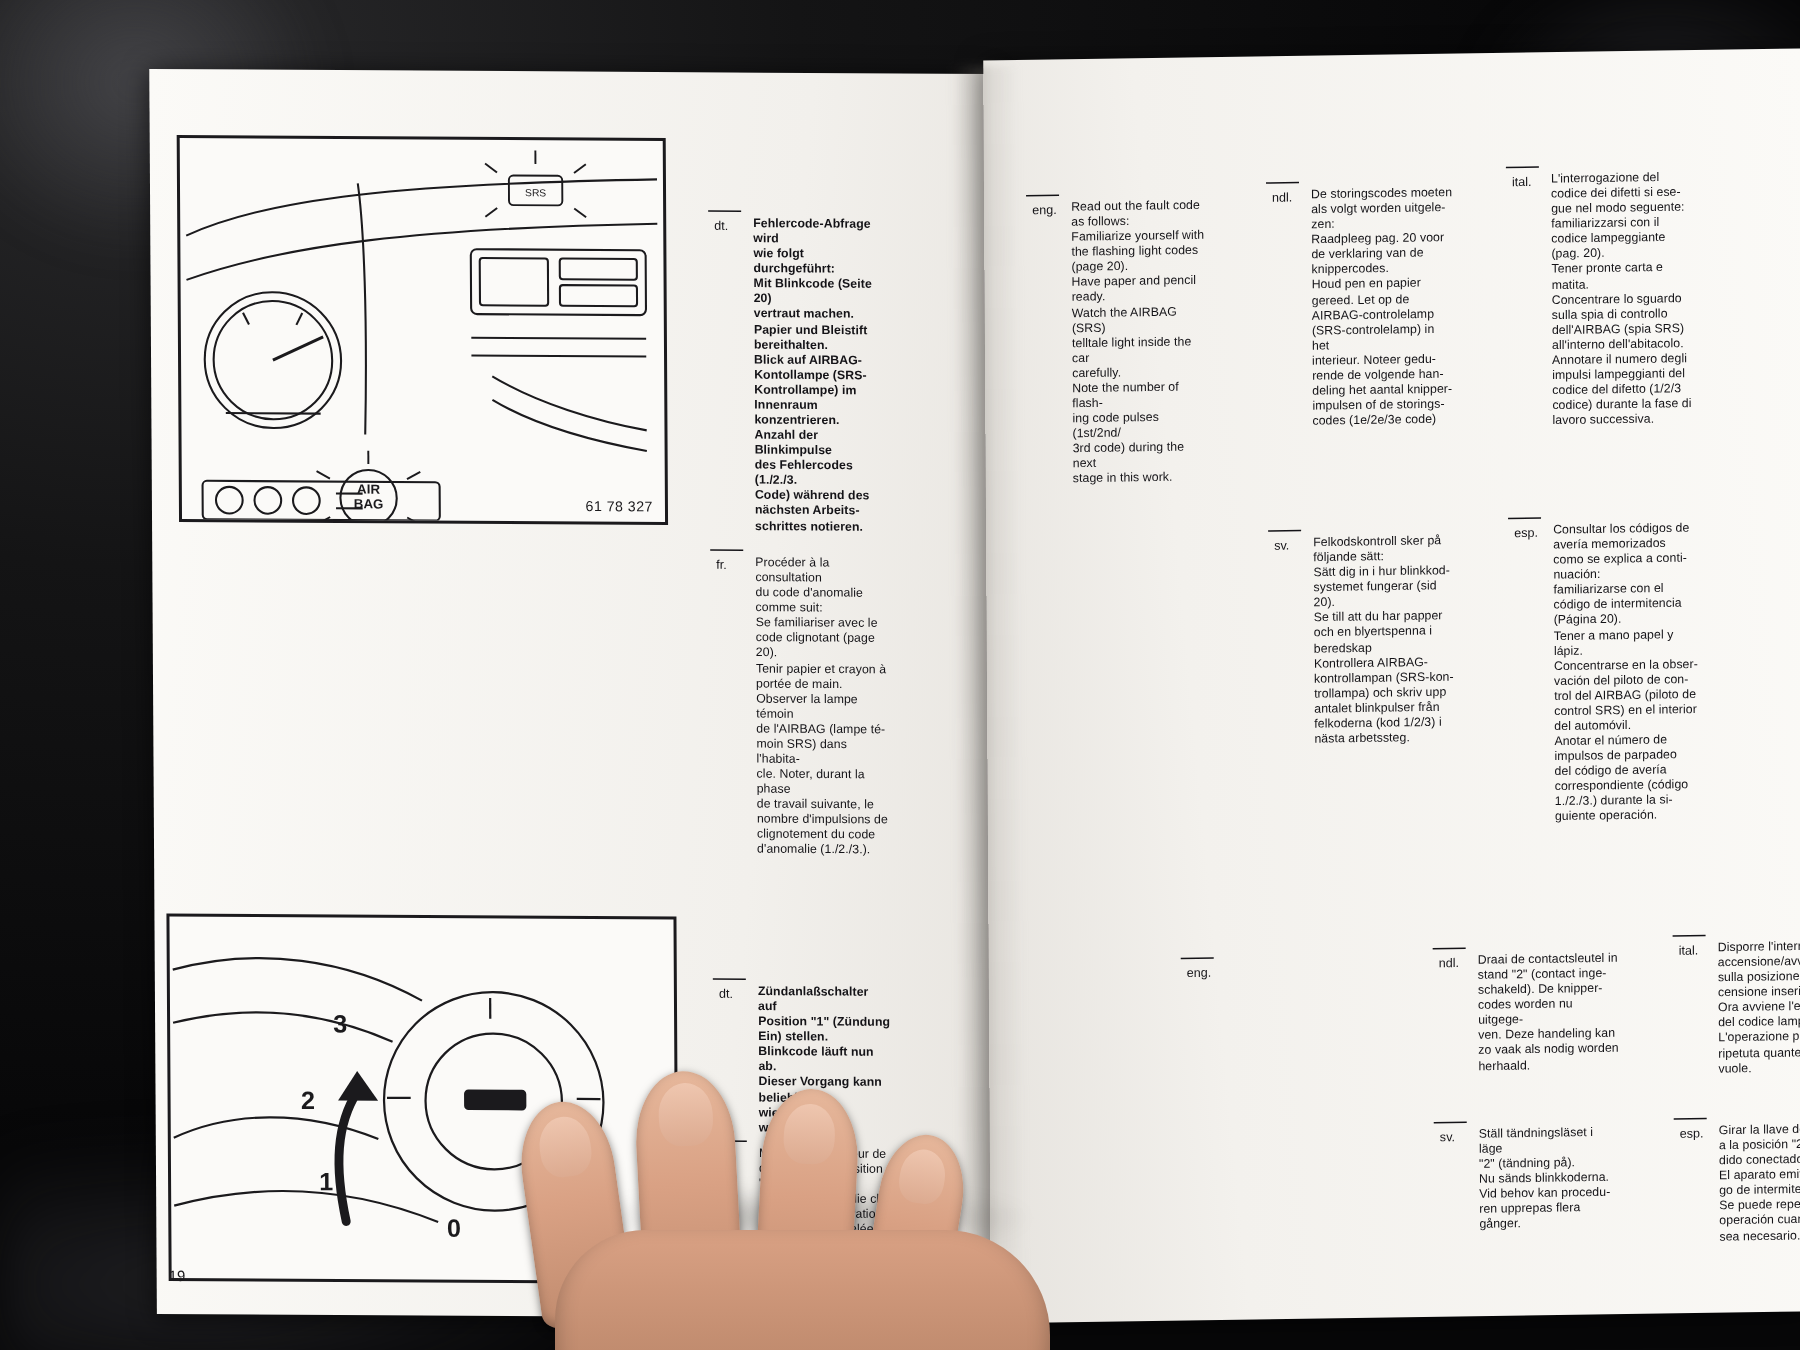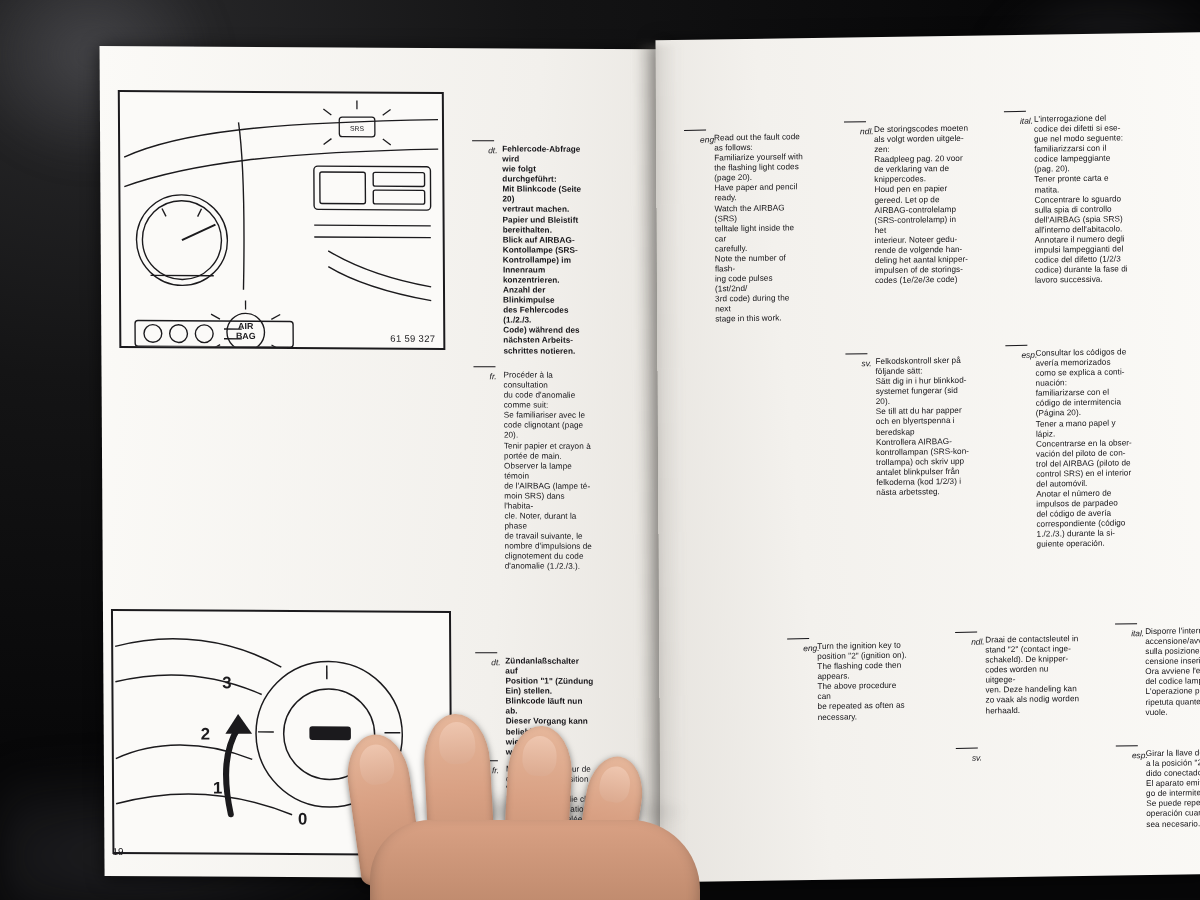--- a/index.html
+++ b/index.html
@@ -138,24 +138,23 @@
   }
   .block .rule {
     position: absolute;
     left: 0; top: 0;
     width: 22px;
     height: 1px;
     background: #141317;
   }
   .block .lang {
     position: absolute;
-    left: 16px;
+    left: 4px;
     top: 5px;
     font-size: 8.4px;
-    font-style: italic;
     color: #141317;
   }
   .block .body {
     margin-left: 30px;
     padding-top: 4px;
     white-space: pre-line;
     letter-spacing: 0.05px;
   }
   .block.bold .body { font-weight: bold; }
 
@@ -262,21 +261,21 @@
             <g stroke="#1b1a1d" stroke-width="1.3" fill="none">
               <rect x="222" y="24" width="36" height="20" rx="3"></rect>
               <path d="M214 22 l -8 -6"></path>
                 <path d="M214 46 l -8 6"></path>
               <path d="M266 22 l 8 -6"></path>
                 <path d="M266 46 l 8 6"></path>
               <path d="M240 16 l 0 -9"></path>
             </g>
             <text x="240" y="38" font-family="Liberation Sans, sans-serif" font-size="7" text-anchor="middle" fill="#1b1a1d">SRS</text>
           </svg>
-          <div class="fig-caption">61 59 327</div>
+          <div class="fig-caption">61 78 327</div>
         </div>
 
         <div class="figure-box fig2">
           <svg class="fig-svg" viewBox="0 0 340 245" preserveAspectRatio="none">
             <g fill="none" stroke="#1b1a1d" stroke-width="1.5">
               <path d="M2 36 C 60 20, 120 28, 170 56"></path>
               <path d="M2 72 C 50 60, 100 62, 150 84"></path>
               <path d="M2 150 C 40 132, 90 130, 140 150"></path>
               <path d="M2 196 C 60 180, 120 182, 180 206"></path>
               <circle cx="218" cy="124" r="74"></circle>
@@ -470,27 +469,20 @@
 impulsos de parpadeo
 del código de avería
 correspondiente (código
 1./2./3.) durante la si-
 guiente operación.</div>
         </div>
 
         <div class="block" style="left:128px; top:600px; width:122px;">
           <div class="rule"></div>
           <div class="lang">eng.</div>
-          <div class="body">Turn the ignition key to
-position "2" (ignition on).
-The flashing code then
-appears.
-The above procedure can
-be repeated as often as
-necessary.</div>
         </div>
 
         <div class="block" style="left:296px; top:596px; width:124px;">
           <div class="rule"></div>
           <div class="lang">ndl.</div>
           <div class="body">Draai de contactsleutel in
 stand "2" (contact inge-
 schakeld).  De knipper-
 codes worden nu uitgege-
 ven. Deze handeling kan
@@ -508,20 +500,26 @@
 Ora avviene l'emissione
 del codice lampeggiante.
 L'operazione pui essere
 ripetuta quante volte si
 vuole.</div>
         </div>
 
         <div class="block" style="left:296px; top:712px; width:124px;">
           <div class="rule"></div>
           <div class="lang">sv.</div>
+          <div class="body">Ställ tändningsläset i läge
+"2" (tändning på).
+Nu sänds blinkkoderna.
+Vid behov kan procedu-
+ren upprepas flera
+gånger.</div>
         </div>
 
         <div class="block" style="left:456px; top:712px; width:132px;">
           <div class="rule"></div>
           <div class="lang">esp.</div>
           <div class="body">Girar la llave de contacto
 a la posición "2" (encen-
 dido conectado).
 El aparato emite el códi-
 go de intermitencia.

